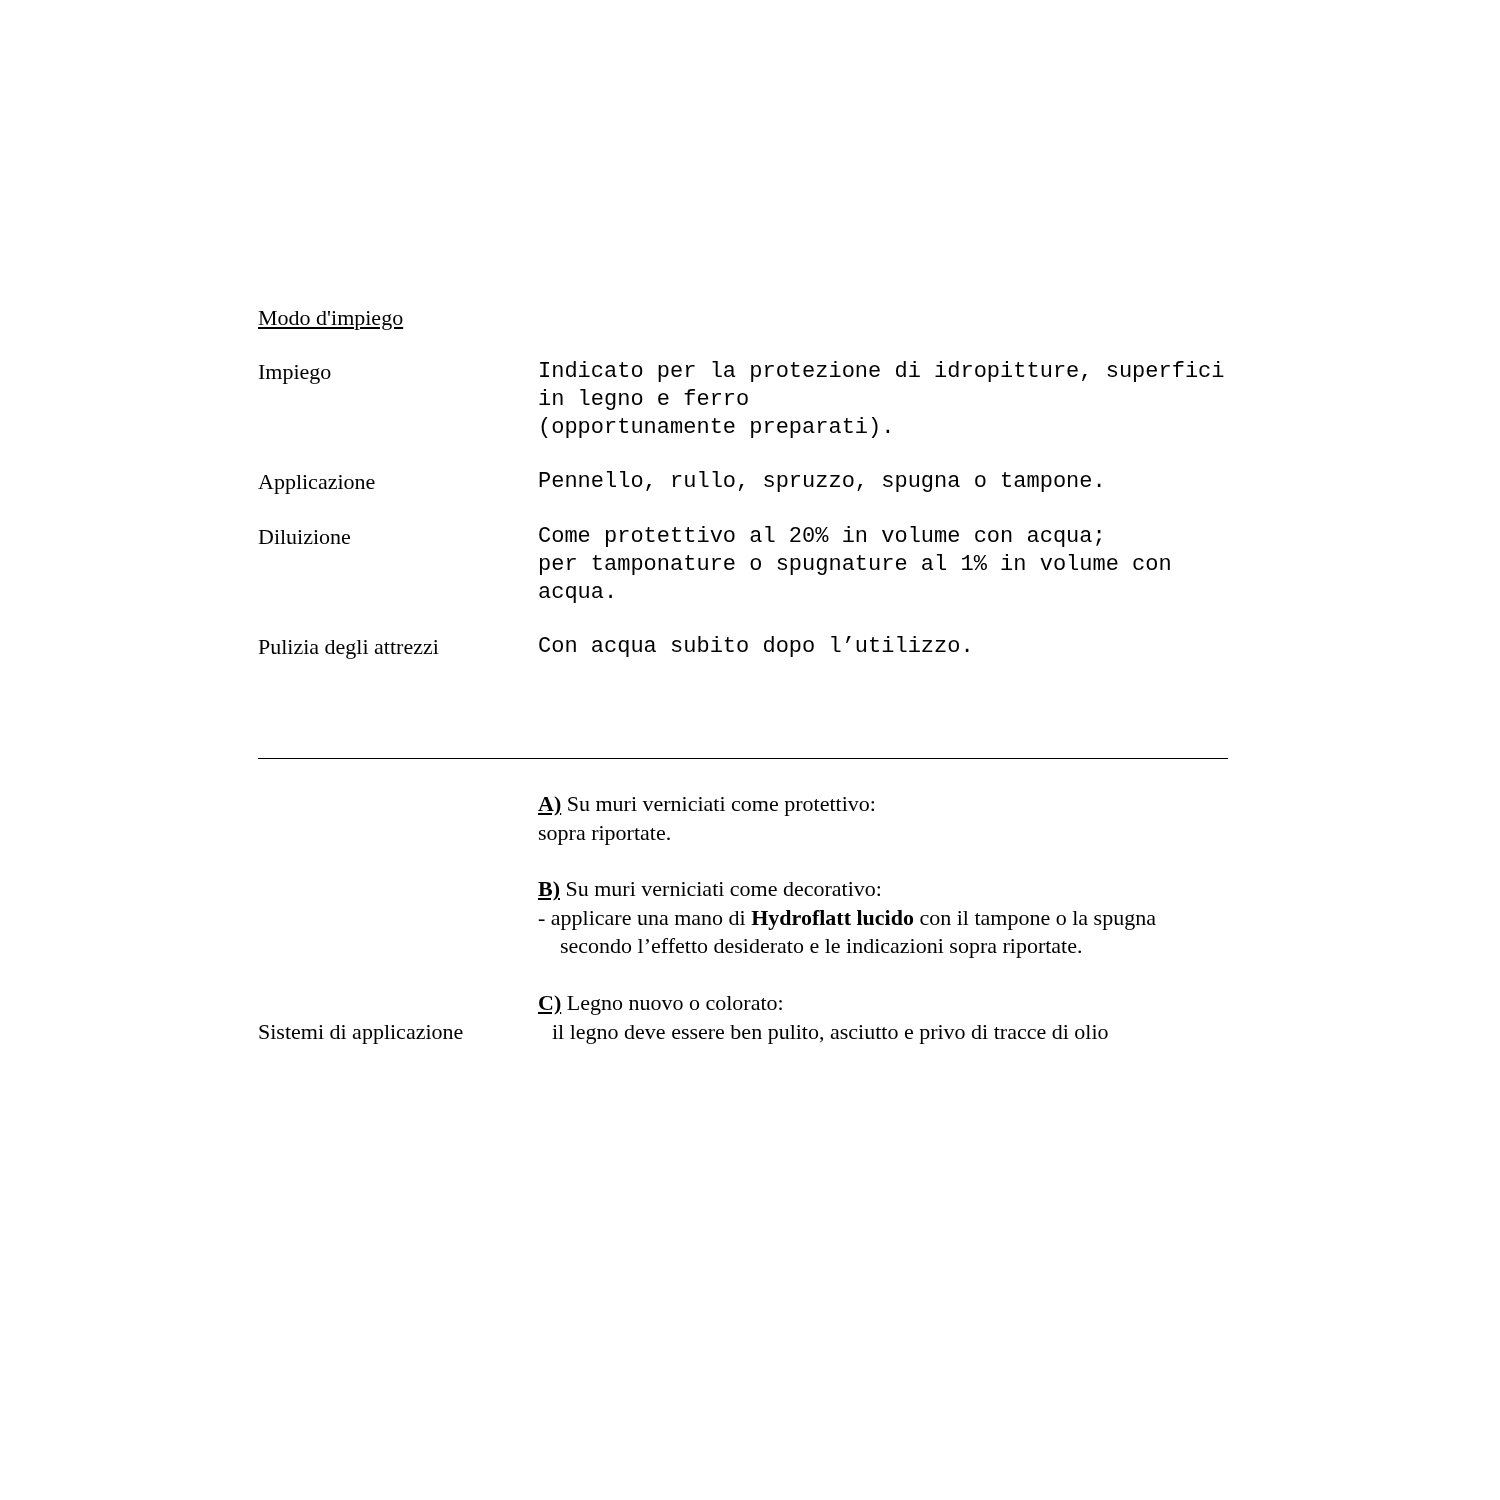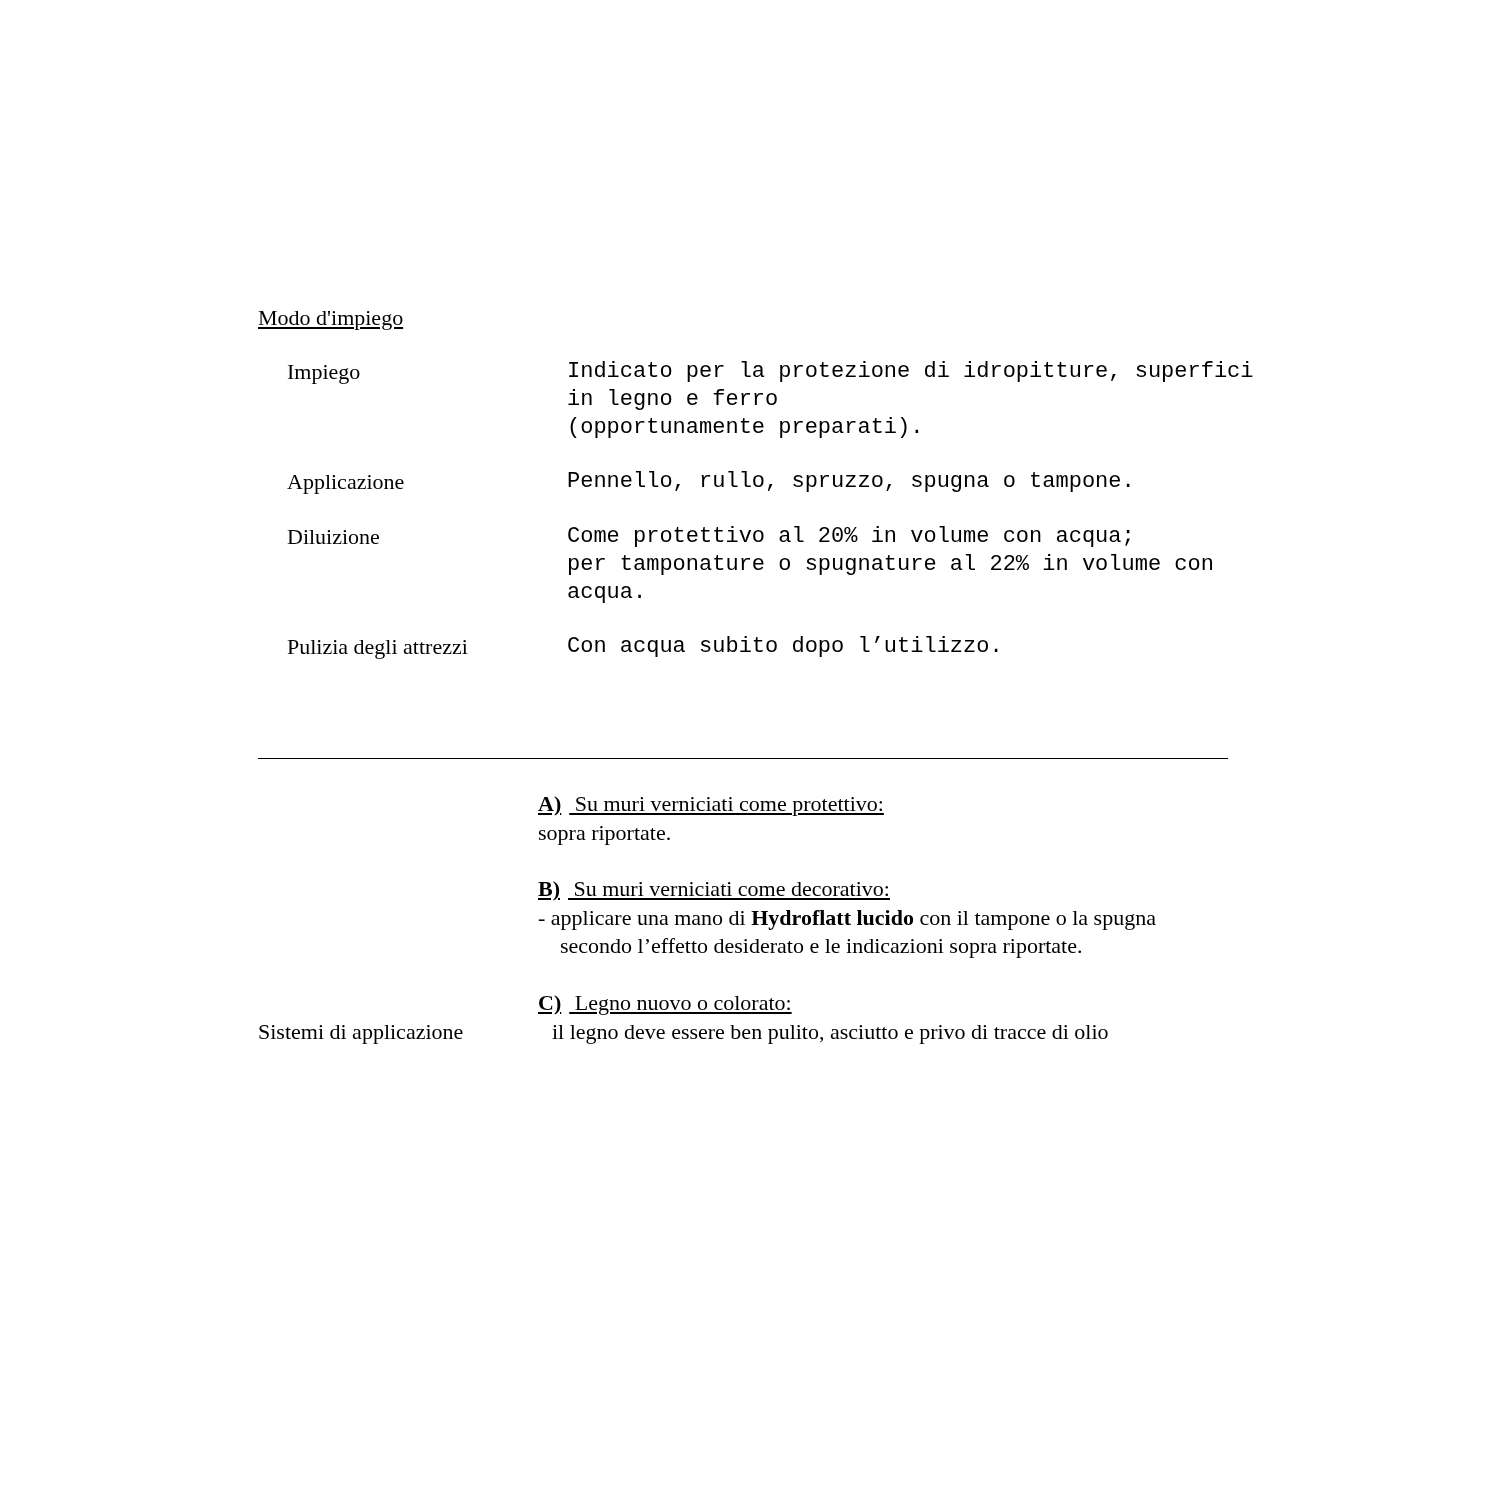--- a/index.html
+++ b/index.html
@@ -28,21 +28,20 @@
     top: 305px;
     font-size: 22px;
     text-decoration: underline;
     white-space: nowrap;
   }
   .spec-table {
     position: absolute;
     left: 258px;
     top: 358px;
     width: 980px;
-    margin-left: 29px;
   }
   .spec-row {
     display: flex;
     align-items: flex-start;
     margin-bottom: 26px;
   }
   .spec-label {
     width: 280px;
     flex: 0 0 280px;
     font-size: 22px;
@@ -94,22 +93,20 @@
     margin-bottom: 0;
   }
   .sys-head {
     display: block;
   }
   .sys-head .letter {
     font-weight: bold;
     text-decoration: underline;
   }
   .sys-head .head-text {
-    text-decoration: underline;
-    margin-left: 8px;
   }
   .sys-line {
     display: block;
   }
   .indent-2 {
     padding-left: 22px;
   }
   .indent-3 {
     padding-left: 14px;
   }
@@ -138,21 +135,21 @@
       <div class="spec-label">Applicazione</div>
       <div class="spec-value">
         <span class="line">Pennello, rullo, spruzzo, spugna o tampone.</span>
       </div>
     </div>
 
     <div class="spec-row">
       <div class="spec-label">Diluizione</div>
       <div class="spec-value">
         <span class="line">Come protettivo al 20% in volume con acqua;</span>
-        <span class="line">per tamponature o spugnature al 22% in volume con acqua.</span>
+        <span class="line">per tamponature o spugnature al 1% in volume con acqua.</span>
       </div>
     </div>
 
 
     <div class="spec-row">
       <div class="spec-label">Pulizia degli attrezzi</div>
       <div class="spec-value">
         <span class="line">Con acqua subito dopo l’utilizzo.</span>
       </div>
     </div>

